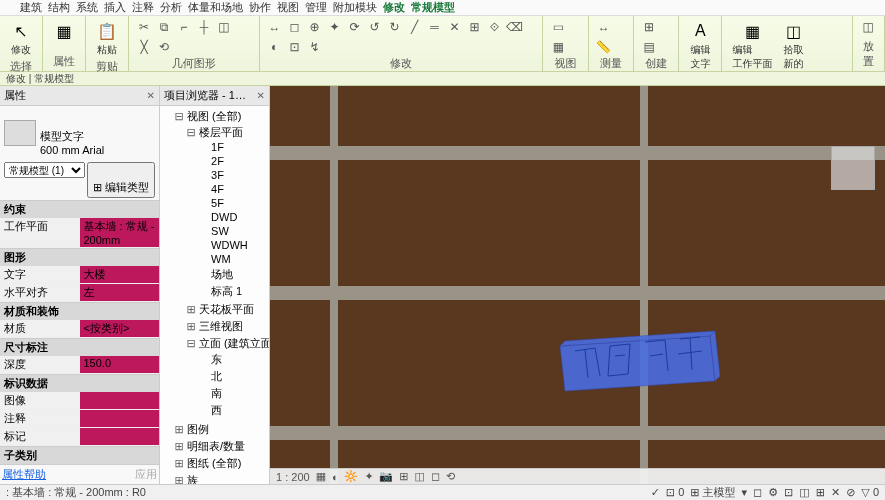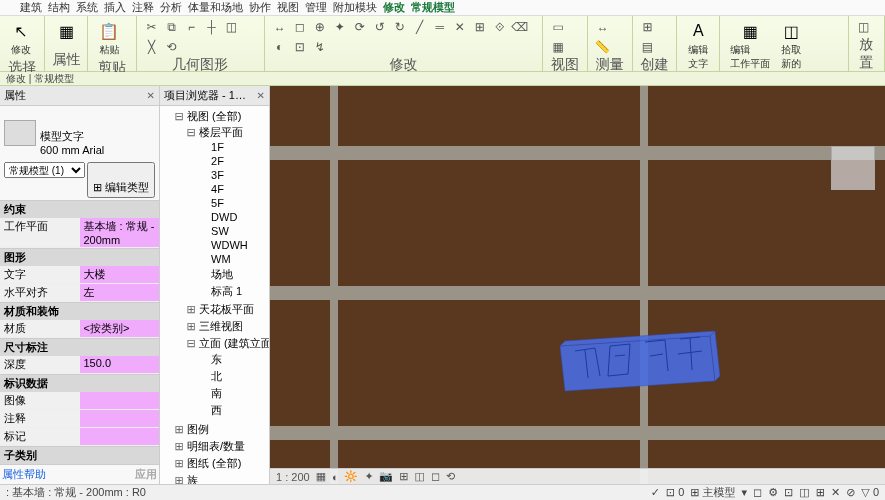--- a/index.html
+++ b/index.html
@@ -3,44 +3,44 @@
 <meta charset="utf-8">
 <style>
 * { margin: 0; padding: 0; box-sizing: border-box; font-family: "Microsoft YaHei", Arial, sans-serif; font-size: 11px; }
 body { width: 885px; height: 500px; background: #f0f0f0; overflow: hidden; display: flex; flex-direction: column; }
 .menubar { height: 16px; background: #fafafa; border-bottom: 1px solid #ddd; display: flex; align-items: center; padding: 0 20px; gap: 6px; font-size: 10px; color: #333; }
 .menubar span { cursor: default; }
 .menubar .active { color: #1a7a3a; font-weight: bold; }
 .ribbon { height: 56px; background: linear-gradient(#f7fce8, #eef5dc); border-bottom: 1px solid #c5d4a0; display: flex; }
 .ribbon-group { border-right: 1px solid #c5d4a0; padding: 2px 6px; display: flex; flex-direction: column; justify-content: space-between; }
 .ribbon-group .icons { display: flex; gap: 2px; flex-wrap: wrap; align-items: center; }
-.ribbon-group .label { font-size: 14px; color: #555; text-align: center; }
+.ribbon-group .label { font-size: 11px; color: #555; text-align: center; }
 .ribbon-icon { width: 18px; height: 18px; display: inline-flex; align-items: center; justify-content: center; color: #555; font-size: 12px; }
 .big-btn { display: flex; flex-direction: column; align-items: center; gap: 1px; padding: 2px 4px; }
 .big-btn .ic { width: 22px; height: 22px; display: flex; align-items: center; justify-content: center; font-size: 16px; }
 .big-btn .lbl { font-size: 10px; color: #333; }
 .optbar { height: 14px; background: #eef5dc; border-bottom: 1px solid #c5d4a0; font-size: 10px; padding: 0 6px; color: #444; }
 .main { flex: 1; display: flex; min-height: 0; }
 .props { width: 160px; background: #f8f8f8; border-right: 1px solid #ccc; display: flex; flex-direction: column; }
 .panel-title { background: #e8e8e8; border-bottom: 1px solid #ccc; padding: 2px 4px; font-size: 10px; display: flex; justify-content: space-between; align-items: center; }
 .panel-title .close { font-size: 10px; color: #666; }
 .type-sel { padding: 4px; display: flex; align-items: center; gap: 4px; }
 .type-img { width: 32px; height: 26px; background: #ddd; border: 1px solid #aaa; }
 .type-info { flex: 1; font-size: 10px; margin-top: 19px; }
 .cat-row { display: flex; padding: 2px 4px; gap: 2px; }
 .cat-row select { flex: 1; font-size: 10px; height: 16px; }
 .cat-row button { font-size: 10px; padding: 16px 4px; height: 28px; }
 .prop-grid { flex: 1; overflow-y: auto; font-size: 10px; }
 .prop-hdr { background: #d8d8d8; padding: 1px 4px; font-weight: bold; border-top: 1px solid #ccc; }
 .prop-row { display: flex; border-bottom: 1px solid #eee; }
 .prop-row .k { width: 50%; padding: 1px 4px; background: #f0f0f0; }
-.prop-row .v { width: 50%; padding: 1px 4px; background: #f0abfc; }
+.prop-row .v { width: 50%; padding: 1px 4px; background: #be185d; }
 .props-footer { border-top: 1px solid #ccc; padding: 2px; display: flex; justify-content: space-between; font-size: 10px; }
-.props-footer span:first-child { color: #1763e0; }
-.props-footer span:last-child { color: #aaa; font-weight: bold; }
+.props-footer span:first-child { color: #1763e0; text-decoration: underline; }
+.props-footer span:last-child { color: #aaa; }
 .browser { width: 110px; background: #fdfdfd; border-right: 1px solid #ccc; display: flex; flex-direction: column; }
 .tree { flex: 1; overflow: auto; font-size: 10px; padding: 2px; }
 .tree ul { list-style: none; padding-left: 12px; }
 .tree li { padding: 1px 0; white-space: nowrap; }
 .tree .tg { display: inline-block; width: 10px; text-align: center; color: #666; }
 .viewport { flex: 1; position: relative; background: #fff; }
 .vp-inner { position: absolute; inset: 0; background: #5a3820; overflow: hidden; }
 .beam-h { position: absolute; left: 0; right: 0; height: 14px; background: #9a9388; }
 .beam-v { position: absolute; top: 0; bottom: 0; width: 8px; background: #9a9388; }
 .model3d { position: absolute; left: 280px; top: 240px; width: 170px; height: 70px; }

